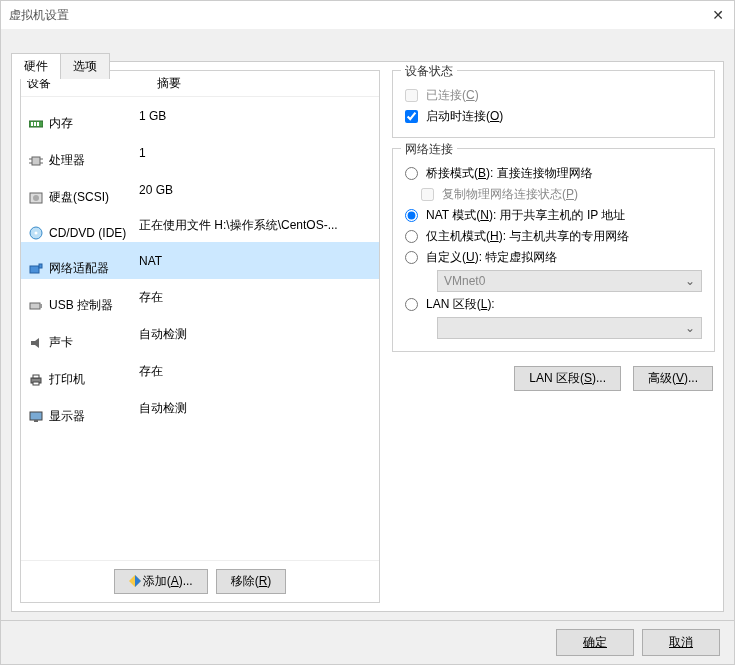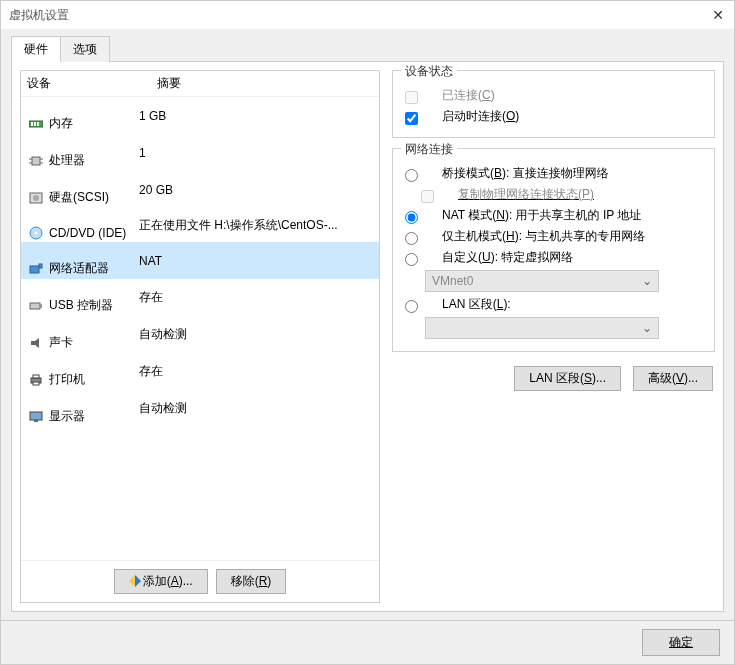--- a/index.html
+++ b/index.html
@@ -3,43 +3,43 @@
 <meta charset="utf-8">
 <style>
 * { box-sizing: border-box; font-family: "Microsoft YaHei", "Segoe UI", sans-serif; font-size: 12px; }
 body { margin: 0; background: #fff; color: #000; width: 735px; height: 665px; position: relative; overflow: hidden; }
 .window { width: 735px; height: 665px; border: 1px solid #ccc; display: flex; flex-direction: column; background: #f0f0f0; }
 .titlebar { height: 28px; display: flex; align-items: center; padding: 0 8px; background: #fff; position: relative; }
 .titlebar .title { color: #555; }
 .titlebar .close { position: absolute; right: 10px; top: 6px; color: #333; font-size: 14px; cursor: default; }
 .body { flex: 1; padding: 6px 10px 8px 10px; display: flex; flex-direction: column; }
 .tabs { display: flex; border-bottom: 1px solid #ccc; }
-.tab { padding: 4px 12px; border: 1px solid #ccc; border-bottom: none; background: #fff; margin-right: -1px; position: relative; top: 1px; cursor: default; }
+.tab { padding: 4px 12px; border: 1px solid #ccc; border-bottom: none; background: #fff; margin-right: -1px; position: relative; top: 18px; cursor: default; }
 .tab.inactive { background: #f0f0f0; }
 .content { flex: 1; display: flex; background: #fff; border: 1px solid #ccc; border-top: none; padding: 8px; gap: 12px; }
 .left { width: 360px; display: flex; flex-direction: column; border: 1px solid #d0d0d0; }
 .hw-header { display: flex; padding: 4px 6px; border-bottom: 1px solid #eee; }
 .hw-header .c1 { width: 130px; }
 .hw-header .c2 { flex: 1; }
 .hw-list { flex: 1; overflow: hidden; }
 .hw-row { display: flex; padding: 2px 6px; align-items: center; }
 .hw-row.selected { background: #cce8ff; }
 .hw-row .ic { width: 18px; height: 14px; margin-right: 4px; display: inline-flex; align-items: center; justify-content: center; }
 .hw-row .c1 { width: 112px; display: flex; align-items: center; margin-top: 16px; }
 .hw-row .c2 { flex: 1; white-space: nowrap; overflow: hidden; text-overflow: ellipsis; }
 .hw-btns { display: flex; gap: 8px; justify-content: center; padding: 8px 0; border-top: 1px solid #eee; }
 .btn { border: 1px solid #adadad; background: #e1e1e1; padding: 3px 14px; cursor: default; }
 .right { flex: 1; display: flex; flex-direction: column; gap: 10px; }
 .group { border: 1px solid #d0d0d0; padding: 12px 8px 8px 8px; position: relative; }
 .group .legend { position: absolute; top: -8px; left: 8px; background: #fff; padding: 0 4px; color: #333; }
-.chk-row, .rad-row { display: flex; align-items: flex-end; margin: 4px 0 4px 4px; gap: 20px; }
+.chk-row, .rad-row { display: flex; align-items: center; margin: 4px 0 4px 4px; gap: 4px; }
 .chk-row.disabled label, .rad-row.disabled label, .disabled-text { color: #8a8a8a; }
 .chk-row input, .rad-row input { margin: 0 4px 0 0; }
-.indent { margin-left: 20px; text-decoration: underline; }
-.select-like { border: 1px solid #c8c8c8; background: #e7e7e7; width: 234px; height: 22px; margin: 4px 0 4px 24px; display: flex; align-items: center; justify-content: space-between; padding: 0 6px; color: #777; }
+.indent { margin-left: 20px; }
+.select-like { border: 1px solid #c8c8c8; background: #e7e7e7; width: 265px; height: 22px; margin: 4px 0 4px 36px; display: flex; align-items: center; justify-content: space-between; padding: 0 6px; color: #777; }
 .select-like.inactive { color: #888; }
 .chev { color: #666; }
 .right-btns { display: flex; gap: 12px; justify-content: flex-end; padding-right: 2px; margin-top: 4px; }
 .footer { display: flex; gap: 8px; justify-content: flex-end; padding: 8px 14px; background: #f0f0f0; border-top: 1px solid #ccc; text-decoration: underline; }
 .footer .btn.wide { padding: 4px 26px; }
 svg { display: block; }
 .underline { text-decoration: underline; }
 </style>
 </head>
 <body>
@@ -246,14 +246,15 @@
         <div class="right-btns">
           <button class="btn">LAN 区段(<span class="underline">S</span>)...</button>
           <button class="btn">高级(<span class="underline">V</span>)...</button>
         </div>
       </div>
     </div>
   </div>
 
   <div class="footer">
     <button class="btn wide">确定</button>
+    <button class="btn wide">取消</button>
   </div>
 </div>
 
 </body></html>

